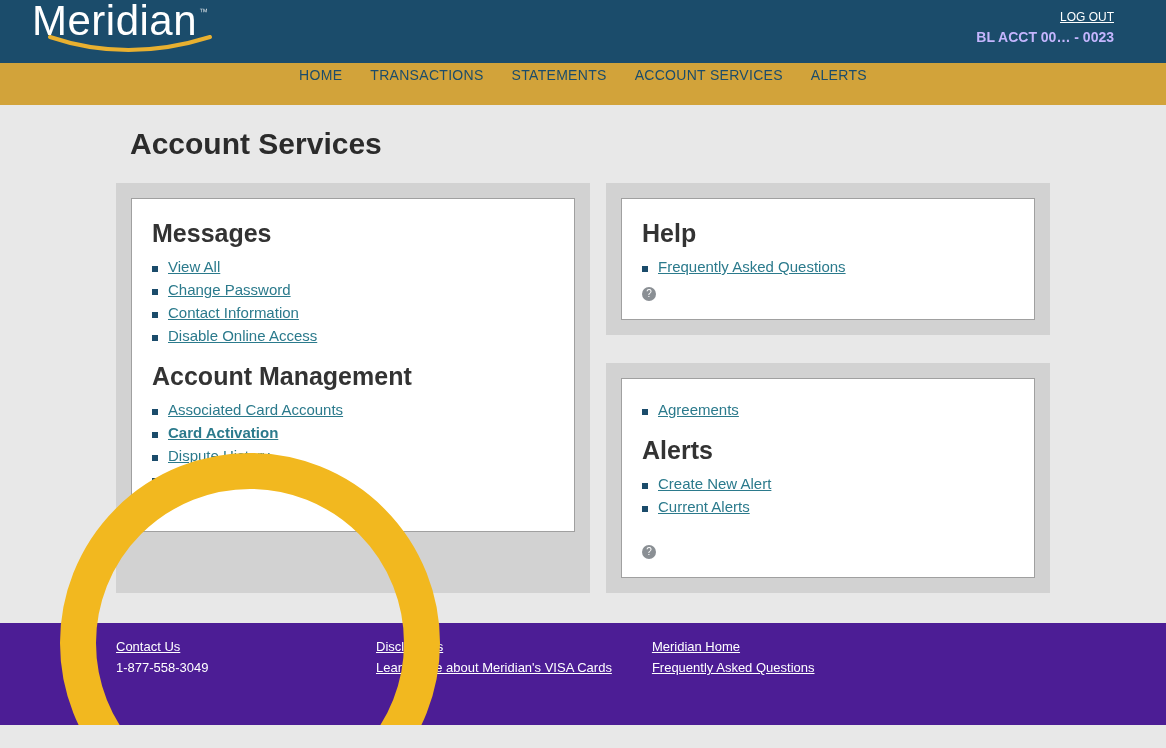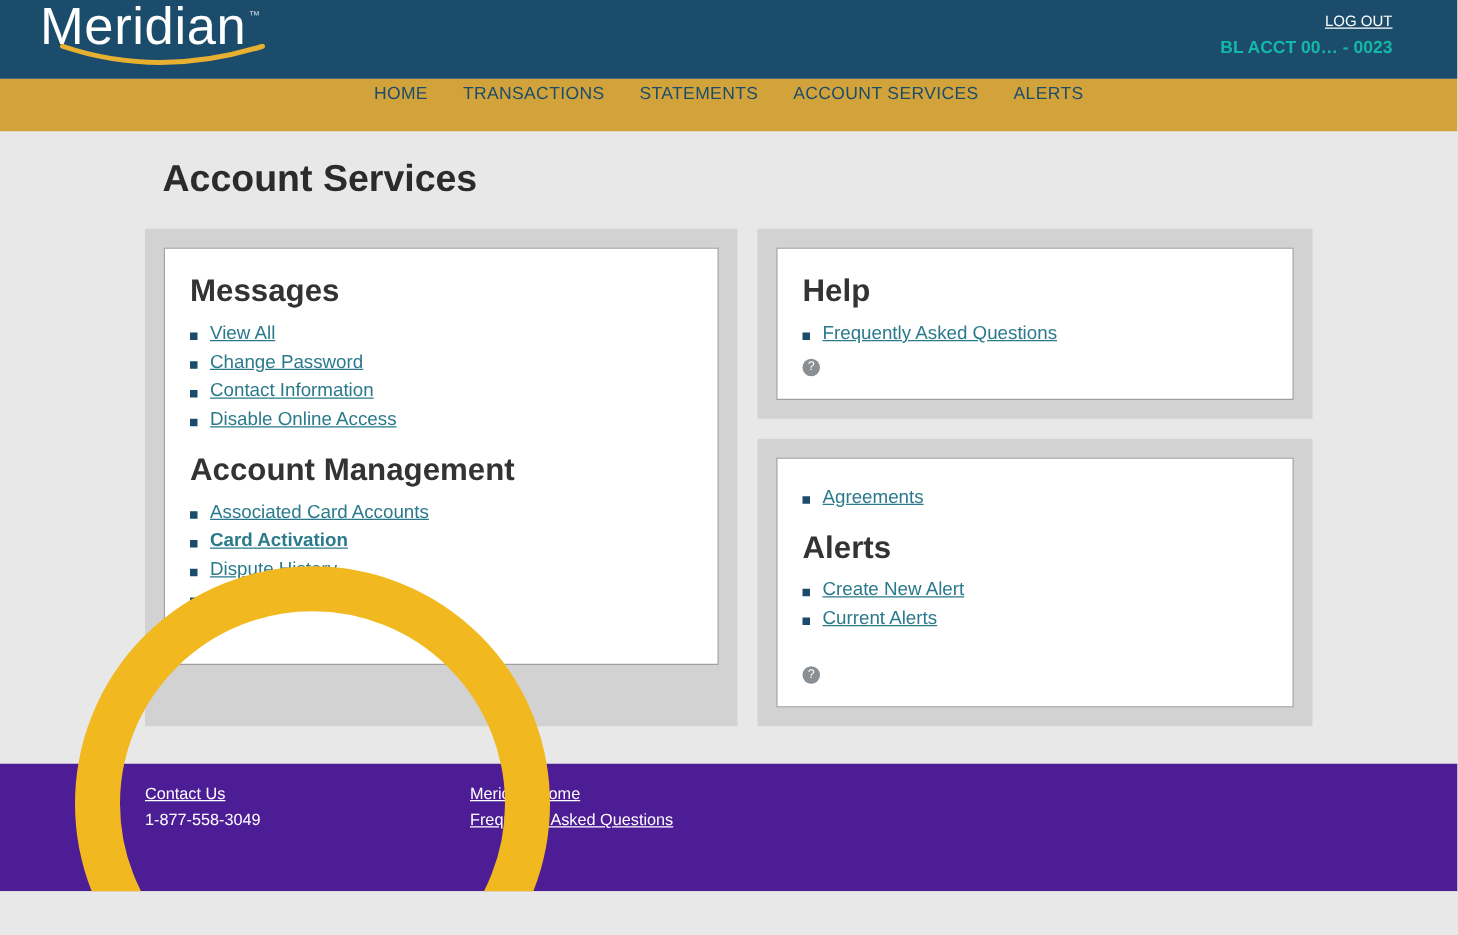--- a/index.html
+++ b/index.html
@@ -4,38 +4,38 @@
 <style>
   * { box-sizing: border-box; margin: 0; padding: 0; }
   body { font-family: "Segoe UI", Arial, sans-serif; background: #e8e8e8; color: #222; width: 1166px; }
   .header { background: #1b4c6b; height: 63px; position: relative; color: #fff; }
   .logo { position: absolute; left: 32px; top: -3px; font-family: "Segoe UI Light", "Segoe UI", Arial; }
   .logo-text { font-size: 42px; font-weight: 300; letter-spacing: 0.5px; color: #fff; }
   .logo-tm { font-size: 9px; vertical-align: top; position: relative; top: 10px; left:2px; color:#cfd9e0;}
   .logo-swoosh { display:block; margin-top:-10px; }
   .header-right { position: absolute; right: 52px; top: 8px; text-align: right; font-size: 13px; line-height: 1.4; }
   .header-right a { color: #fff; text-decoration: underline; font-size: 12px; }
-  .acct-line { color: #14b8a6; font-weight: 600; font-size: 14px; margin-top:2px;}
+  .acct-line { color: #c4b5fd; font-weight: 600; font-size: 14px; margin-top:2px;}
   .navbar { background: #d2a33a; height: 42px; text-align: center; }
   .navbar ul { list-style: none; display: inline-flex; gap: 28px; height: 24px; align-items: center; }
   .navbar li a { color: #1b4c6b; font-size: 14px; font-weight: 500; letter-spacing: 0.3px; text-decoration: none; }
   .page { width: 100%; padding: 0 0 0 0; position: relative; }
   .page-title { margin: 22px 0 22px 130px; font-size: 30px; font-weight: 700; color: #2b2b2b; }
   .cols { display: flex; gap: 16px; padding: 0 116px 30px 116px; }
   .card { background: #d2d2d2; padding: 15px; flex: 1; }
   .card-inner { background: #fff; border: 1px solid #a0a0a0; padding: 16px 16px 18px 20px; }
   .card h2 { font-size: 25px; font-weight: 700; color: #333; margin: 4px 0 10px 0; }
   .card h2.sub { margin-top: 18px; }
   ul.link-list { list-style: none; padding-left: 0; }
   ul.link-list li { position: relative; padding-left: 16px; margin: 6px 0; font-size: 15px; }
   ul.link-list li::before { content:""; position:absolute; left:0; top:8px; width:6px; height:6px; background:#1b4c6b; }
   ul.link-list a { color: #2b7a8c; text-decoration: underline; }
   ul.link-list a.bold { font-weight: 700; }
   .help-dot { display:inline-block; width:14px; height:14px; border-radius:50%; background:#8a8f94; color:#fff; font-size:10px; text-align:center; line-height:14px; margin-top:6px; margin-left:0; }
-  .right-col { display:flex; flex-direction:column; gap:16px; flex:1; }
+  .right-col { display:flex; flex-direction:column; gap:28px; flex:1; }
   .footer { background:#4c1d95; color:#fff; padding:16px 0 44px 0; }
   .footer-cols { display:flex; gap:40px; padding-left:116px; font-size:13px; }
   .footer-col { min-width:220px; }
   .footer-col a { color:#fff; text-decoration:underline; display:block; margin-bottom:6px; }
   .footer-col span { display:block; margin-bottom:6px; }
   .highlight-ring {
     position:absolute;
     width:380px; height:380px;
     border:36px solid #f2b81f;
     border-radius:50%;
@@ -130,17 +130,21 @@
   <div class="highlight-ring"></div>
 </div>
 
 <div class="footer">
   <div class="footer-cols">
     <div class="footer-col">
       <a href="#">Contact Us</a>
       <span>1-877-558-3049</span>
     </div>
     <div class="footer-col">
+      <a href="#">Disclosures</a>
+      <a href="#">Learn More about Meridian's VISA Cards</a>
+    </div>
+    <div class="footer-col">
       <a href="#">Meridian Home</a>
       <a href="#">Frequently Asked Questions</a>
     </div>
   </div>
 </div>
 
 </body></html>

